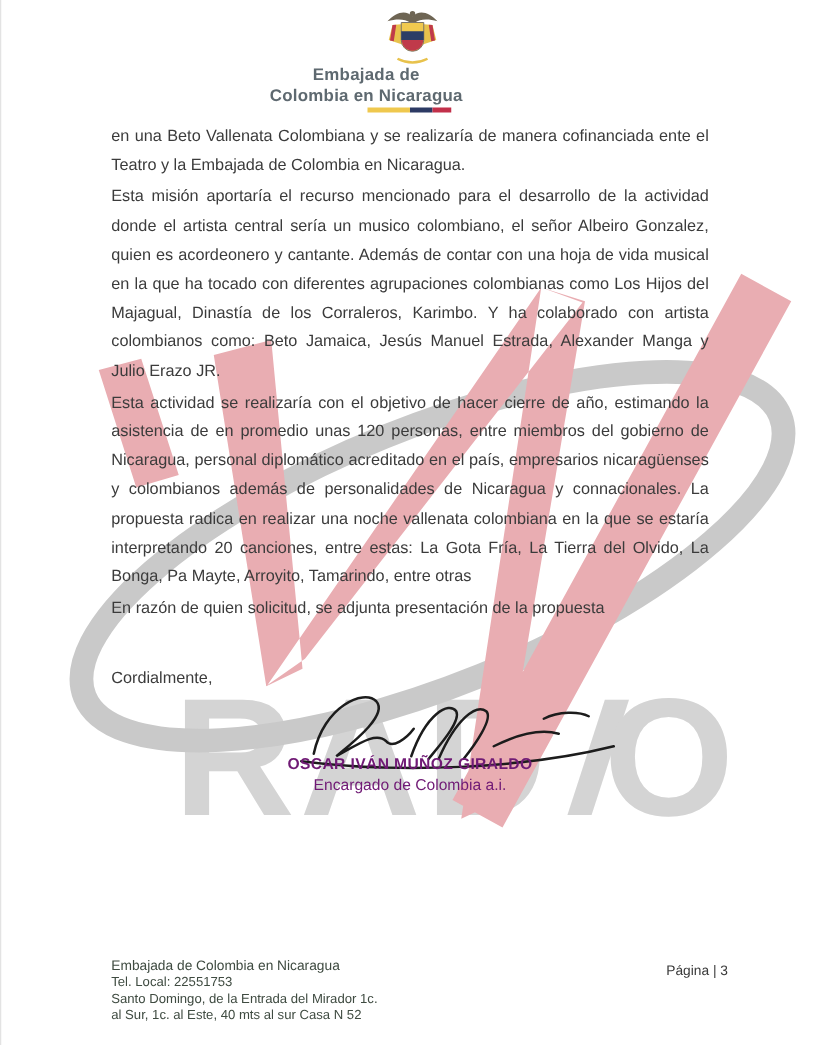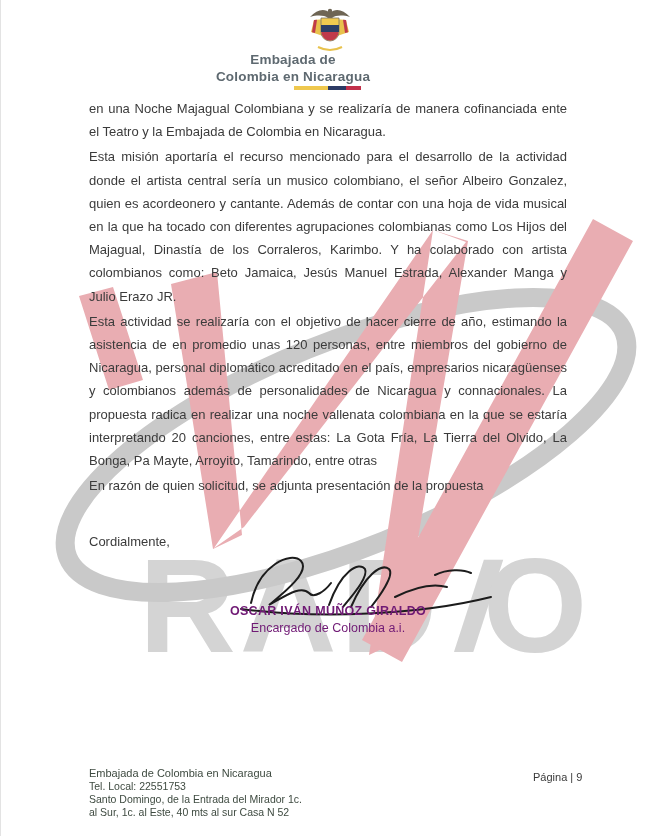--- a/index.html
+++ b/index.html
@@ -98,21 +98,21 @@
       <div>Colombia en Nicaragua</div>
     </div>
 
     <div class="flagbar">
       <span style="width:34px;background:#efc84e"></span>
       <span style="width:18px;background:#2c3a64"></span>
       <span style="width:15px;background:#c2304a"></span>
     </div>
 
     <div class="body-text">
-      <p>en una Noche Majagual Colombiana y se realizaría de manera cofinanciada ente el Teatro y la Embajada de Colombia en Nicaragua.</p>
+      <p>en una Beto Vallenata Colombiana y se realizaría de manera cofinanciada ente el Teatro y la Embajada de Colombia en Nicaragua.</p>
       <p>Esta misión aportaría el recurso mencionado para el desarrollo de la actividad donde el artista central sería un musico colombiano, el señor Albeiro Gonzalez, quien es acordeonero y cantante. Además de contar con una hoja de vida musical en la que ha tocado con diferentes agrupaciones colombianas como Los Hijos del Majagual, Dinastía de los Corraleros, Karimbo. Y ha colaborado con artista colombianos como: Beto Jamaica, Jesús Manuel Estrada, Alexander Manga y Julio Erazo JR.</p>
       <p>Esta actividad se realizaría con el objetivo de hacer cierre de año, estimando la asistencia de en promedio unas 120 personas, entre miembros del gobierno de Nicaragua, personal diplomático acreditado en el país, empresarios nicaragüenses y colombianos además de personalidades de Nicaragua y connacionales. La propuesta radica en realizar una noche vallenata colombiana en la que se estaría interpretando 20 canciones, entre estas: La Gota Fría, La Tierra del Olvido, La Bonga, Pa Mayte, Arroyito, Tamarindo, entre otras</p>
       <p>En razón de quien solicitud, se adjunta presentación de la propuesta</p>
       <p class="closing">Cordialmente,</p>
     </div>
 
     <svg class="sig-scribble" viewBox="0 0 290 72">
       <g fill="none" stroke="#1c1c1c" stroke-width="2" stroke-linecap="round">
         <path d="M22,58 C30,20 62,6 72,16 C82,27 52,50 40,60 C58,50 72,40 80,48 C85,54 96,46 102,38"></path>
         <path d="M100,60 C112,26 130,16 136,24 C140,32 122,52 114,62"></path>
@@ -127,16 +127,16 @@
       <div class="name">OSCAR IVÁN MUÑOZ GIRALDO</div>
       <div class="title">Encargado de Colombia a.i.</div>
     </div>
 
     <div class="footer">
       <div class="org">Embajada de Colombia en Nicaragua</div>
       <div>Tel. Local: 22551753</div>
       <div>Santo Domingo, de la Entrada del Mirador 1c.</div>
       <div>al Sur, 1c. al Este, 40 mts al sur Casa N 52</div>
     </div>
-    <div class="pagenum">Página | 9</div>
+    <div class="pagenum">Página | 3</div>
 
   </div>
 </div>
 
 </body></html>

